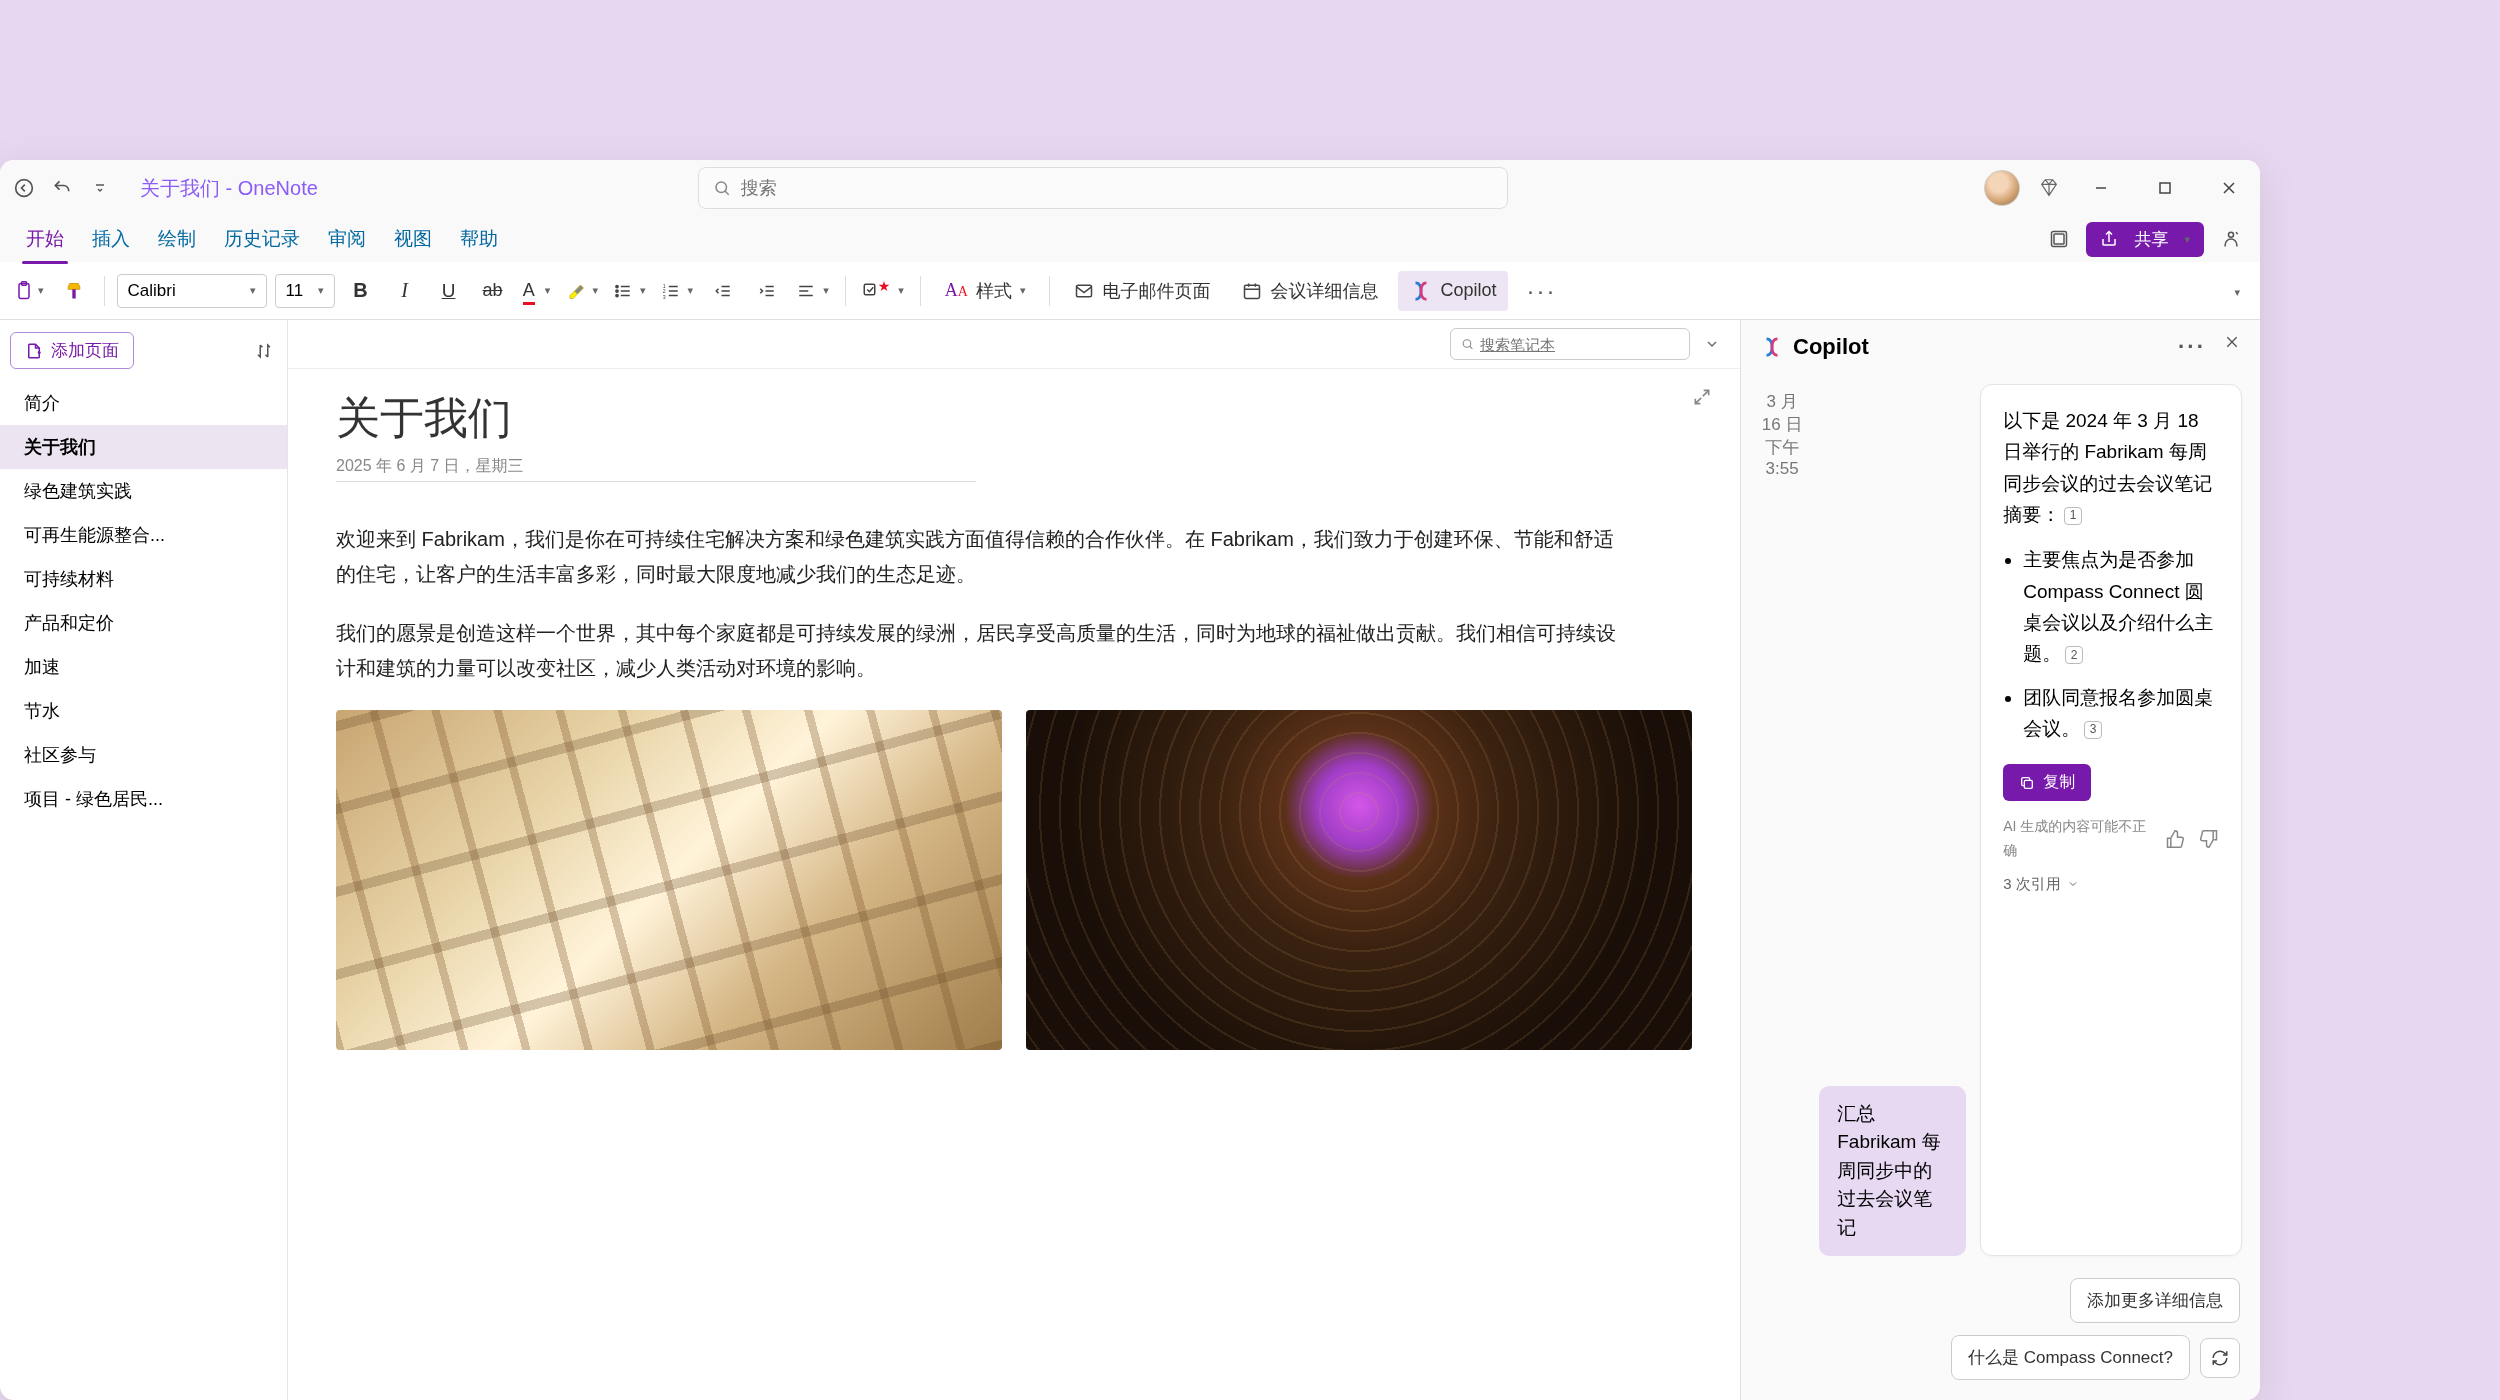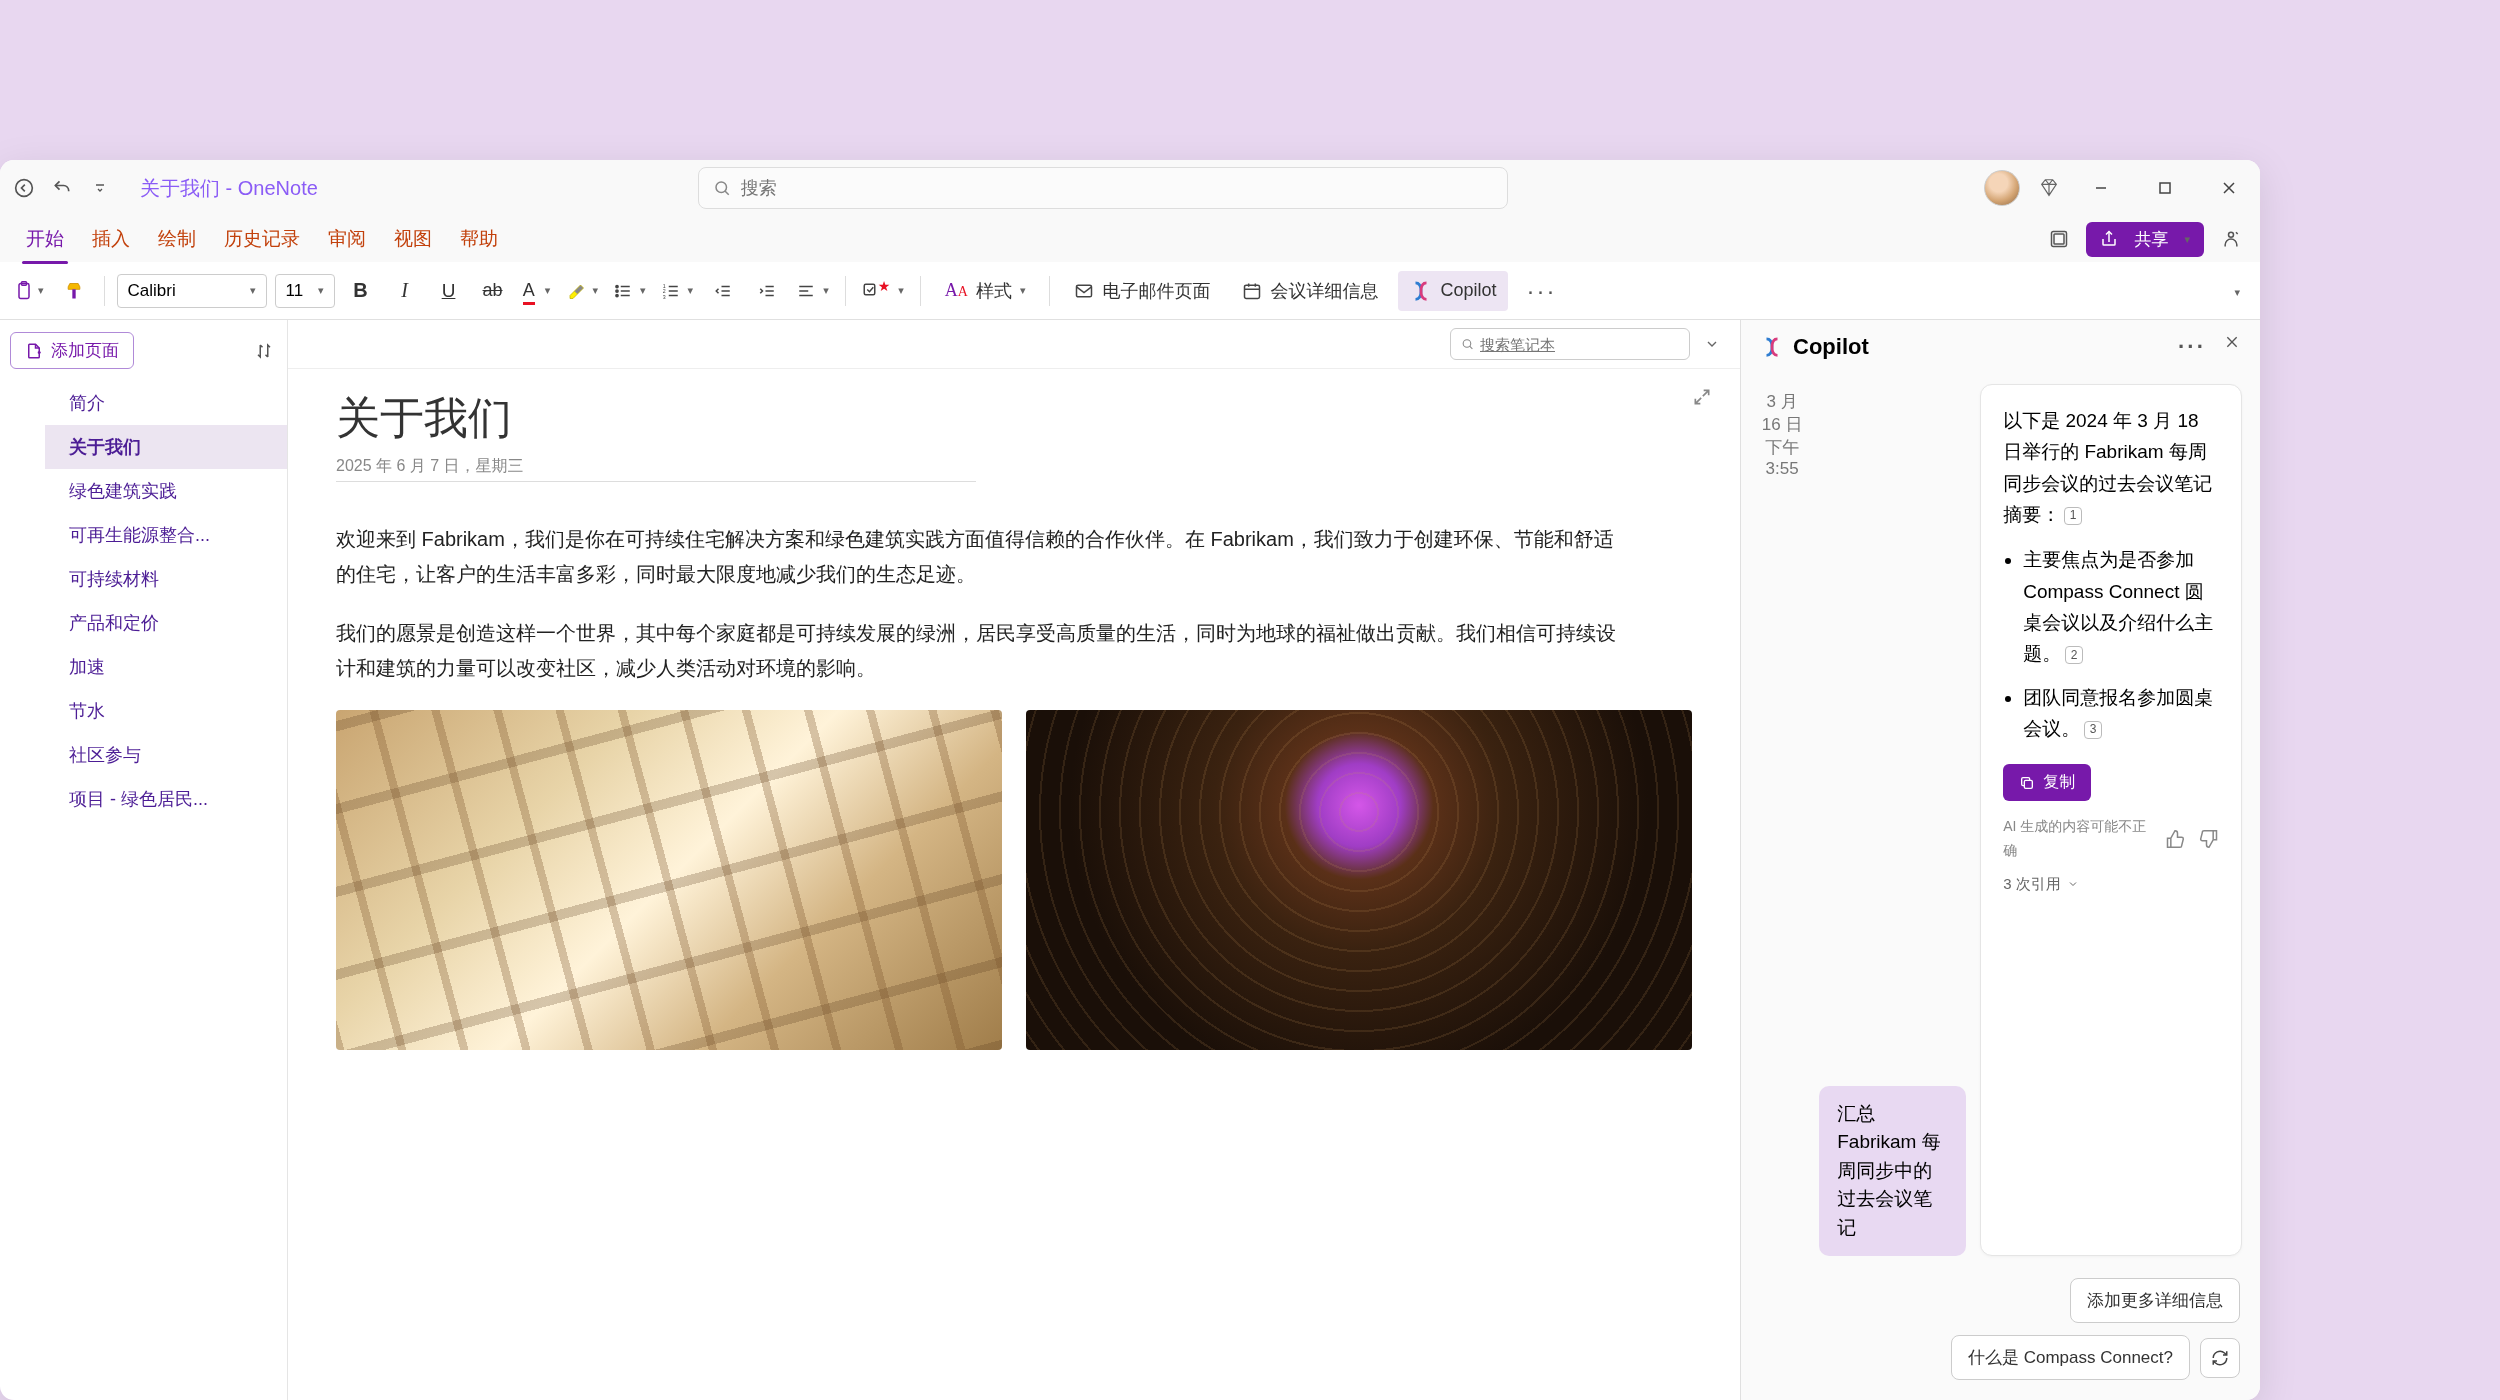--- a/index.html
+++ b/index.html
@@ -51,21 +51,21 @@
   width:36px; height:36px; border-radius:50%;
   background: radial-gradient(circle at 40% 35%, #f5d5b8 30%, #d4a574 60%, #8b6540 100%);
   border:1px solid #ccc;
 }
 .diamond-icon svg { width:22px; height:22px; stroke:#555; fill:none; }
 .win-btn { width:46px; height:40px; display:flex; align-items:center; justify-content:center; cursor:pointer; }
 .win-btn svg { width:14px; height:14px; stroke:#444; fill:none; stroke-width:1.5; }
 
 
 .menubar { height:46px; display:flex; align-items:center; background:#f9f9f9; padding:0 12px; gap:4px; }
-.menu-item { padding:8px 14px; font-size:19px; color:#c2410c; cursor:pointer; border-radius:4px; }
+.menu-item { padding:8px 14px; font-size:19px; color:#0369a1; cursor:pointer; border-radius:4px; }
 .menu-item.active { color:#7719aa; position:relative; }
 .menu-item.active::after { content:''; position:absolute; bottom:-4px; left:10px; right:10px; height:3px; background:#7719aa; border-radius:2px; }
 .menubar-right { margin-left:auto; display:flex; align-items:center; gap:10px; }
 .tray-btn { width:34px; height:34px; display:flex; align-items:center; justify-content:center; color:#555; cursor:pointer; }
 .share-btn { background:#7719aa; color:#fff; padding:6px 14px; border-radius:6px; display:flex; align-items:center; gap:16px; font-size:17px; cursor:pointer; }
 
 
 .ribbon { height:58px; background:#fff; border-bottom:1px solid #e0e0e0; display:flex; align-items:center; padding:0 10px; gap:8px; }
 .ribbon-btn { height:36px; min-width:36px; display:flex; align-items:center; justify-content:center; cursor:pointer; border-radius:4px; padding:0 4px; gap:4px; color:#333; }
 .ribbon-sep { width:1px; height:30px; background:#ddd; margin:0 4px; }
@@ -81,21 +81,21 @@
 
 
 .main { flex:1; display:flex; overflow:hidden; }
 
 
 .sidebar { width:288px; border-right:1px solid #e5e5e5; display:flex; flex-direction:column; }
 .sidebar-top { padding:12px 10px; display:flex; align-items:center; justify-content:space-between; }
 .add-page-btn { border:1px solid #b08ad8; color:#7719aa; padding:6px 14px; border-radius:6px; display:flex; align-items:center; gap:8px; font-size:17px; cursor:pointer; background:#fff; }
 .sort-btn { color:#666; cursor:pointer; padding:4px; }
 .page-list { flex:1; overflow-y:auto; }
-.page-item { padding:10px 24px; font-size:18px; color:#4c1d95; cursor:pointer; white-space:nowrap; overflow:hidden; text-overflow:ellipsis;margin-left:45px; }
+.page-item { padding:10px 24px; font-size:18px; color:#000000; cursor:pointer; white-space:nowrap; overflow:hidden; text-overflow:ellipsis; }
 .page-item.selected { background:#ece5f1; font-weight:600; }
 
 
 .content-wrap { flex:1; display:flex; flex-direction:column; }
 .notebook-search-bar { display:flex; justify-content:flex-end; padding:8px 16px 8px 8px; align-items:center; gap:10px; background:#fff; border-bottom:1px solid #eee; }
 .notebook-search { width:240px; height:32px; border:1px solid #ccc; border-radius:6px; display:flex; align-items:center; padding:0 10px; gap:6px; font-size:15px; color:#777;text-decoration:underline; }
 .notebook-search input { border:none; outline:none; flex:1; font-size:15px; }
 .nav-chevron { cursor:pointer; color:#666; padding:4px; }
 .content { flex:1; padding:20px 48px; position:relative; overflow-y:auto; }
 .expand-icon { position:absolute; top:18px; right:28px; color:#888; cursor:pointer; }

